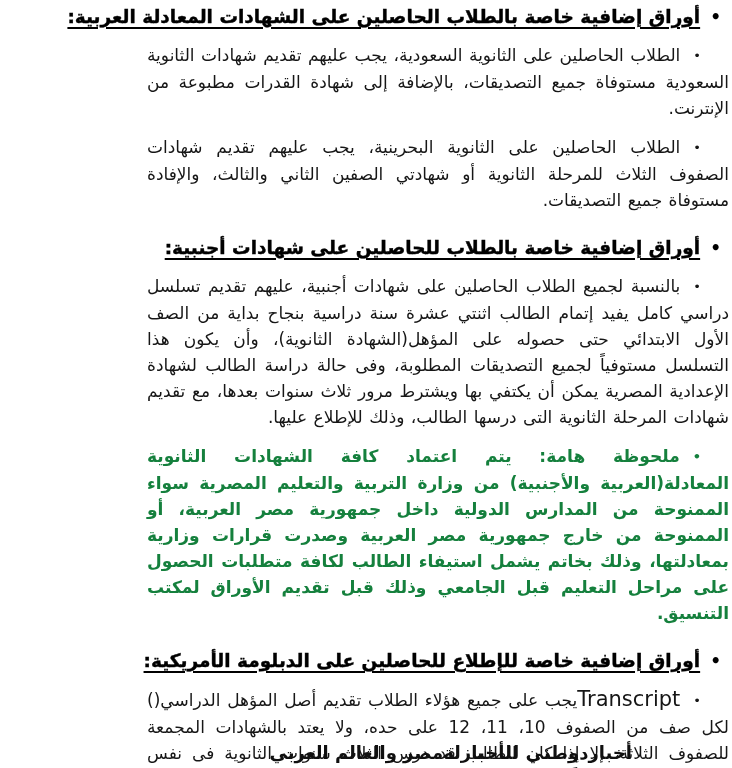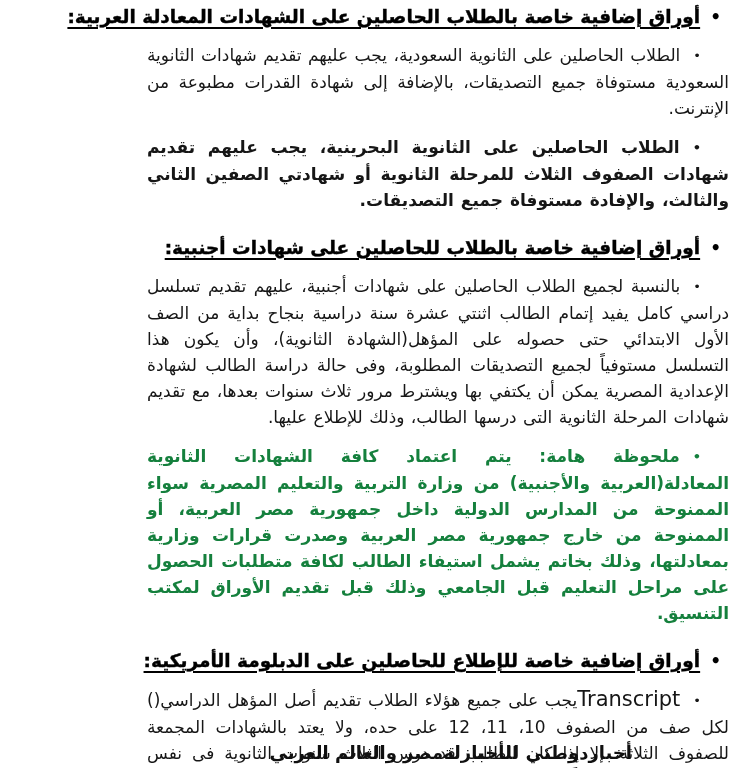--- a/index.html
+++ b/index.html
@@ -91,21 +91,21 @@
 <div class="doc">
 
   <div class="heading">
     <span class="bullet">•</span><span class="heading-text">أوراق إضافية خاصة بالطلاب الحاصلين على الشهادات المعادلة العربية:</span>
   </div>
 
   <p class="para">
     <span class="bullet">•</span><span>الطلاب الحاصلين على الثانوية السعودية، يجب عليهم تقديم شهادات الثانوية السعودية مستوفاة جميع التصديقات، بالإضافة إلى شهادة القدرات مطبوعة من الإنترنت.</span>
   </p>
 
-  <p class="para" style="font-weight:bold;">
+  <p class="para" style="">
     <span class="bullet">•</span><span>الطلاب الحاصلين على الثانوية البحرينية، يجب عليهم تقديم شهادات الصفوف الثلاث للمرحلة الثانوية أو شهادتي الصفين الثاني والثالث، والإفادة مستوفاة جميع التصديقات.</span>
   </p>
 
 
   <div class="heading before-gap">
     <span class="bullet">•</span><span class="heading-text">أوراق إضافية خاصة بالطلاب للحاصلين على شهادات أجنبية:</span>
   </div>
 
   <p class="para">
     <span class="bullet">•</span><span>بالنسبة لجميع الطلاب الحاصلين على شهادات أجنبية، عليهم تقديم تسلسل دراسي كامل يفيد إتمام الطالب اثنتي عشرة سنة دراسية بنجاح بداية من الصف الأول الابتدائي حتى حصوله على المؤهل(الشهادة الثانوية)، وأن يكون هذا التسلسل مستوفياً لجميع التصديقات المطلوبة، وفى حالة دراسة الطالب لشهادة الإعدادية المصرية يمكن أن يكتفي بها ويشترط مرور ثلاث سنوات بعدها، مع تقديم شهادات المرحلة الثانوية التى درسها الطالب، وذلك للإطلاع عليها.</span>

